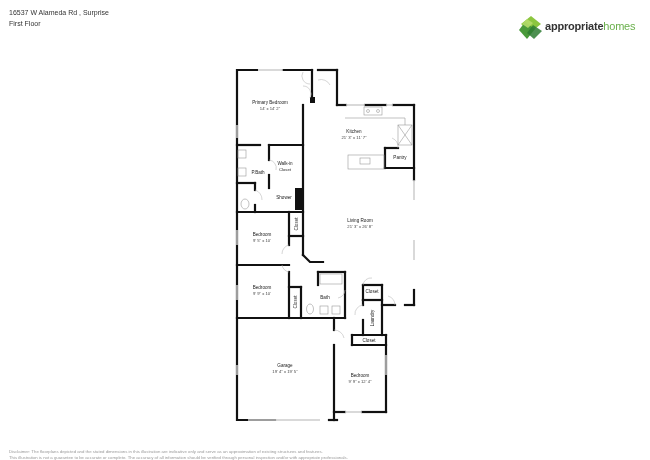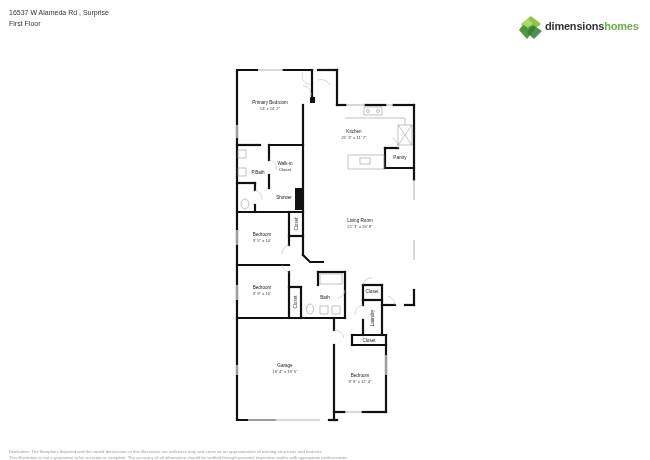--- a/index.html
+++ b/index.html
@@ -3,41 +3,41 @@
 <meta charset="utf-8">
 <style>
   html, body { margin:0; padding:0; background:#ffffff; }
   body { width:650px; height:460px; position:relative; overflow:hidden; font-family:"Liberation Sans", sans-serif; }
   .hdr { position:absolute; left:9px; font-size:7px; color:#333333; }
   #addr { top:9px; }
   #floor { top:20px; }
   .logo { position:absolute; left:519px; top:15px; width:120px; height:26px; }
   .logo-text { position:absolute; left:26px; top:5px; font-size:11px; color:#333333; letter-spacing:-0.2px; white-space:nowrap; }
   .logo-text b { font-weight:bold; color:#333333; }
-  .logo-text span.h { color:#6ab04c; font-weight:bold; }
+  .logo-text span.h { color:#6ab04c; font-weight:normal; }
   svg.plan { position:absolute; left:0; top:0; }
   .rl { position:absolute; font-size:4.6px; color:#222; text-align:center; transform:translate(-50%,-50%); white-space:nowrap; line-height:6px; }
   .rl .d { display:block; font-size:4.2px; color:#444; }
   .vl { position:absolute; font-size:4.6px; color:#222; transform:translate(-50%,-50%) rotate(-90deg); white-space:nowrap; }
   .disc { position:absolute; left:9px; top:449px; font-size:4.3px; color:#999999; white-space:nowrap; line-height:6px; }
 </style>
 </head>
 <body>
 
 <div class="hdr" id="addr">16537 W Alameda Rd , Surprise</div>
 <div class="hdr" id="floor">First Floor</div>
 
 <div class="logo">
   <svg width="24" height="26" viewBox="0 0 24 26">
     <polygon points="12,1 22,9 12,17 2,9" fill="#8cc63f"></polygon>
     <polygon points="6,7 16,14 8,24 0,15" fill="#4a9a3a"></polygon>
     <polygon points="14,10 23,16 15,24 8,18" fill="#2e7d32" opacity="0.85"></polygon>
     <polygon points="8,4 14,8 9,13 3,9" fill="#b5dc6a" opacity="0.9"></polygon>
   </svg>
-  <div class="logo-text"><b>dimensions</b><span class="h">homes</span></div>
+  <div class="logo-text"><b>appropriate</b><span class="h">homes</span></div>
 </div>
 
 <svg class="plan" width="650" height="460" viewBox="0 0 650 460">
   <g stroke="#111" stroke-width="2.2" fill="none" stroke-linecap="square">
 
     <polyline points="257,70 237,70 237,420 275,420"></polyline>
     <line x1="283" y1="70" x2="312" y2="70"></line>
     <line x1="318" y1="70" x2="337" y2="70"></line>
     <line x1="337" y1="70" x2="337" y2="105"></line>
     <line x1="337" y1="105" x2="346" y2="105"></line>

